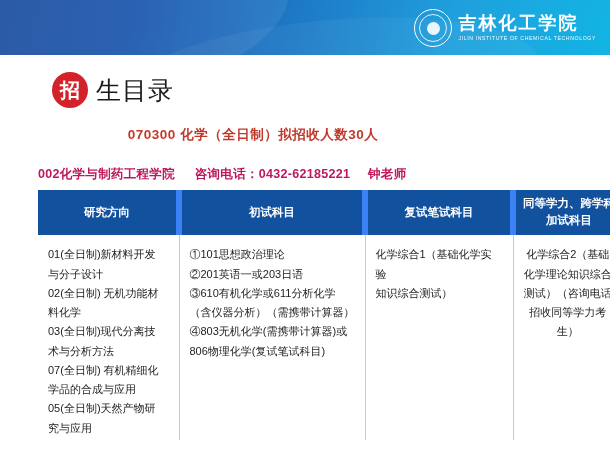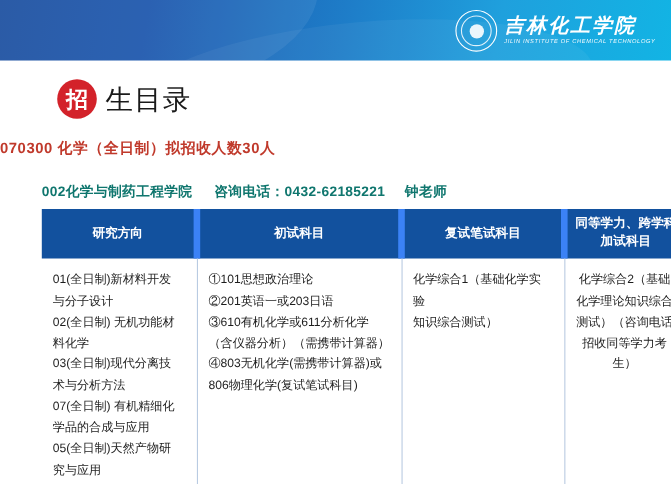--- a/index.html
+++ b/index.html
@@ -41,21 +41,20 @@
     transform: rotate(-5deg);
   }
   .logo-group {
     position: absolute;
     right: 14px;
     top: 9px;
     display: flex;
     align-items: center;
     gap: 6px;
     color: #ffffff;
-    font-style: italic;
   }
   .logo-seal {
     width: 36px; height: 36px;
     border-radius: 50%;
     border: 1.6px solid #ffffff;
     position: relative;
     flex: 0 0 auto;
   }
   .logo-seal::after {
     content: "";
@@ -115,33 +114,33 @@
     color: #1a1a1a;
     font-family: "Liberation Serif", serif;
     letter-spacing: 1px;
   }
 
   
   .program-line {
     position: absolute;
     left: 0; top: 126px;
     width: 506px;
-    text-align: left;
+    text-align: center;
     color: #c0392b;
     font-size: 13.5px;
     font-weight: bold;
     letter-spacing: 0.5px;
   }
 
   
   .college-line {
     position: absolute;
     left: 38px;
     top: 166px;
-    color: #0f766e;
+    color: #be185d;
     font-size: 12.5px;
     font-weight: bold;
     letter-spacing: 0.3px;
   }
   .college-line .phone-label { margin-left: 16px; }
   .college-line .teacher { margin-left: 14px; }
 
   
   .table-wrap {
     position: absolute;

